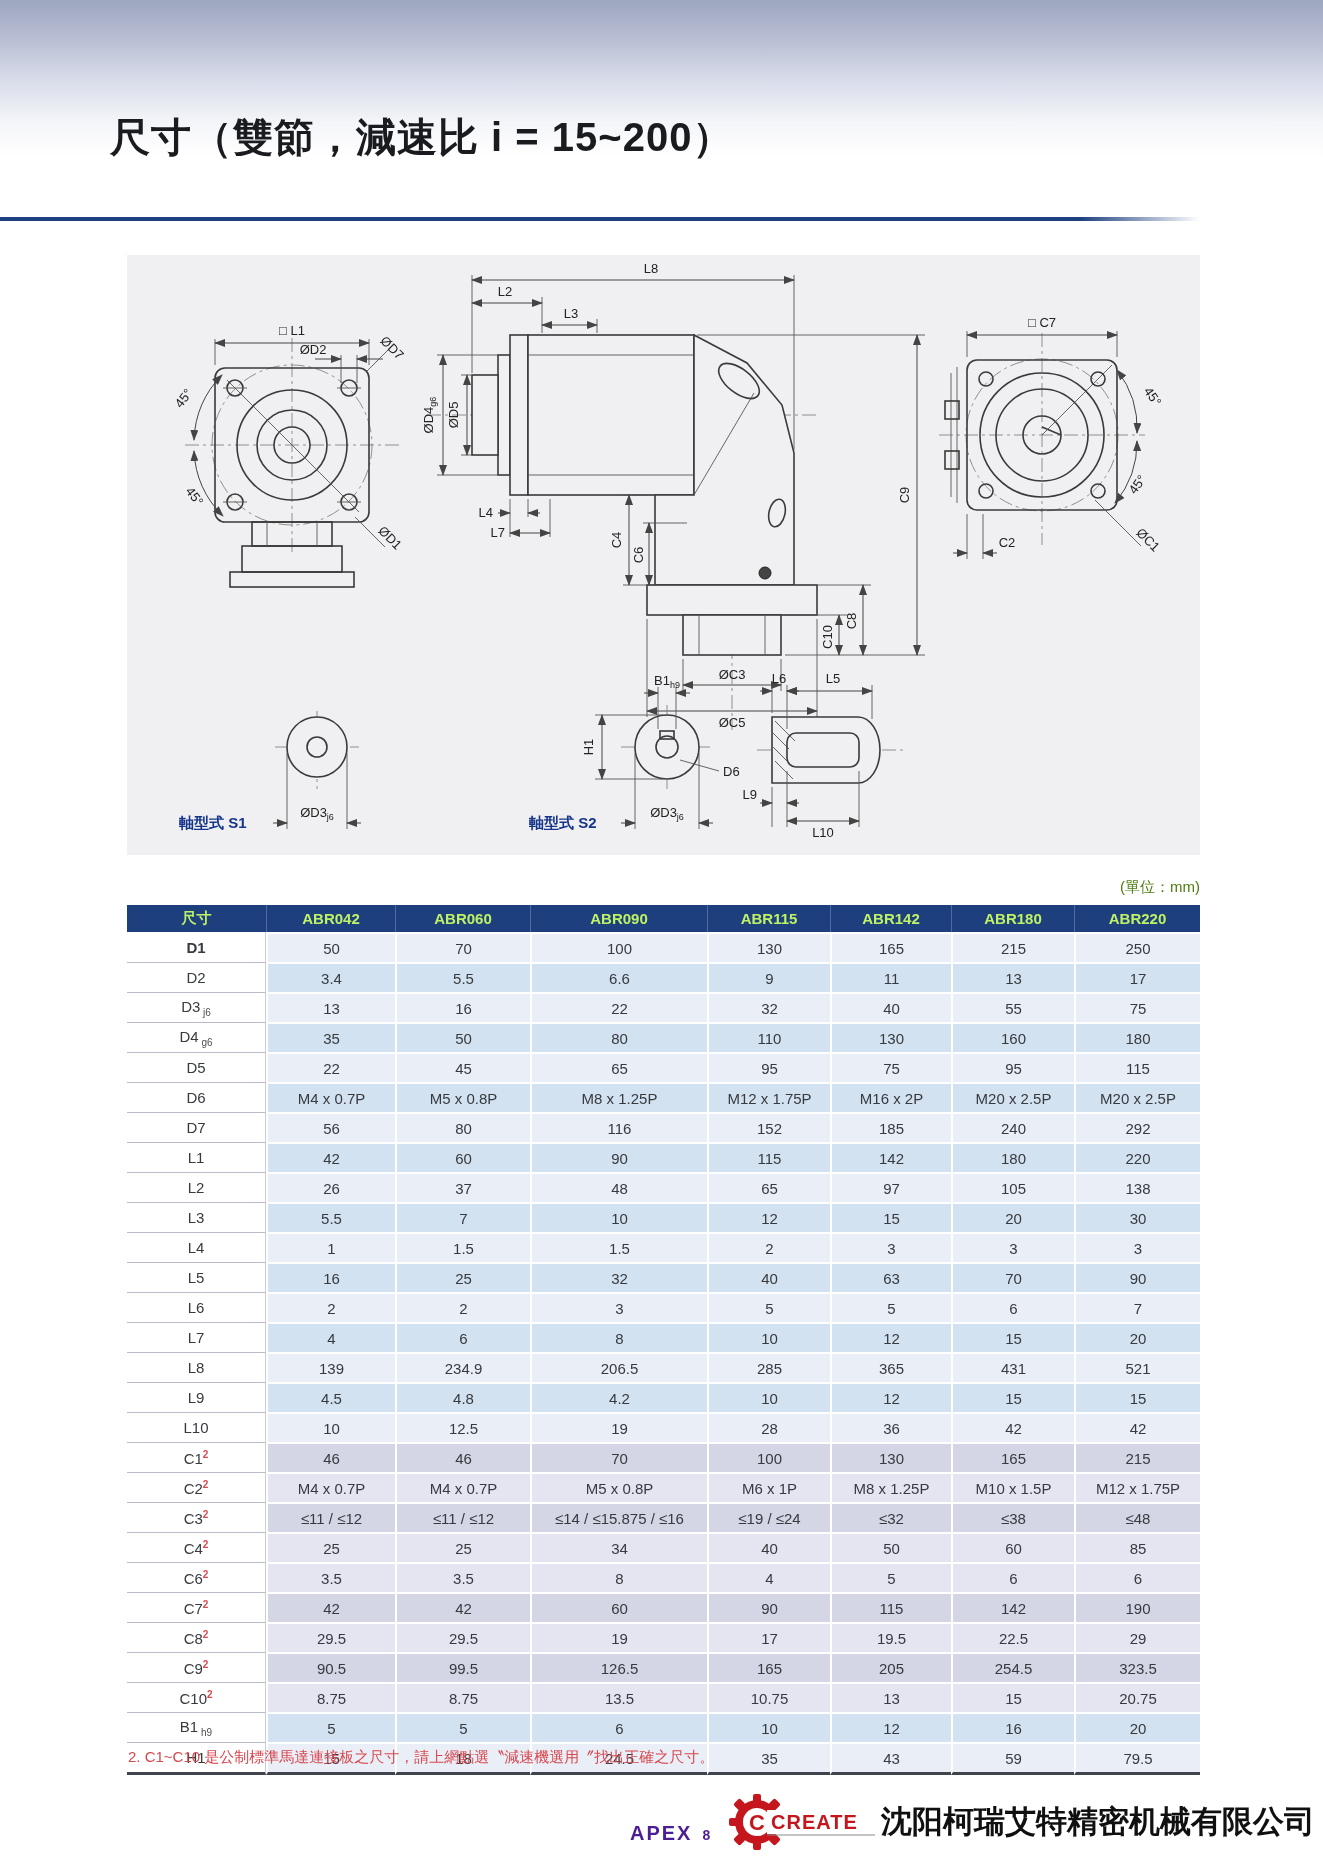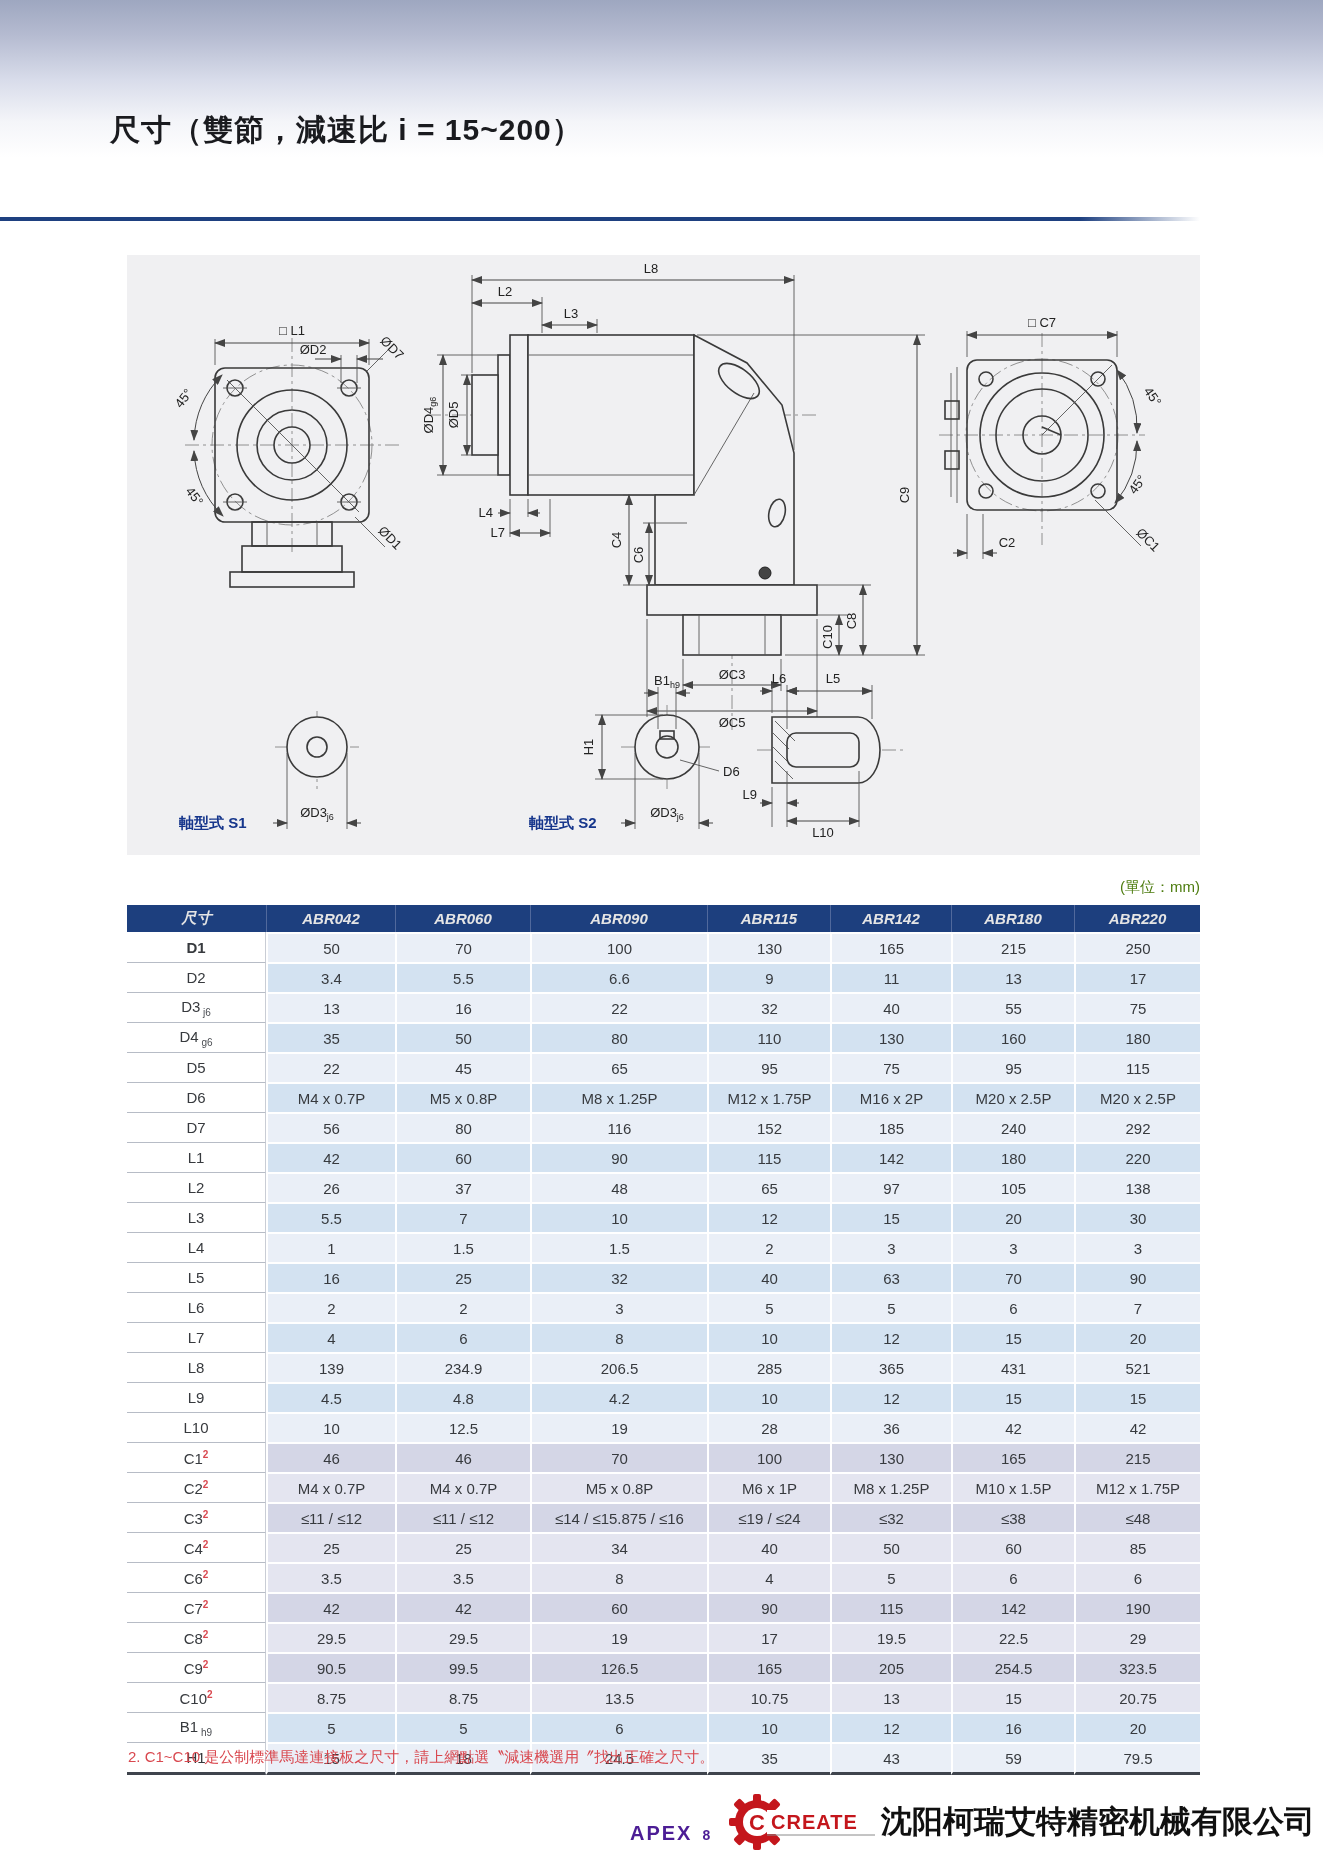--- a/index.html
+++ b/index.html
@@ -1,30 +1,30 @@
 <!DOCTYPE html>
 <html><head>
 <meta charset="utf-8">
 <style>
   html,body{margin:0;padding:0;background:#e8e8e8;}
   .page{position:relative;width:1323px;height:1871px;background:#ffffff;overflow:hidden;
         font-family:"Liberation Sans",sans-serif;color:#333;}
   .banner{position:absolute;top:0;left:0;width:100%;height:210px;
         background:linear-gradient(180deg,#9ea7c0 0%,#b4bad0 16%,#d8dcea 38%,#f4f5f9 58%,#ffffff 75%);}
-  .title{position:absolute;top:110px;left:110px;font-size:30px;font-weight:bold;color:#1a1b1f;
+  .title{position:absolute;top:110px;left:110px;font-size:40px;font-weight:bold;color:#1a1b1f;
         letter-spacing:1px;white-space:nowrap;text-align:right;}
   .rule{position:absolute;top:217px;left:0;width:1200px;height:4px;
         background:linear-gradient(90deg,#1e4080 0%,#1e4080 90%,rgba(30,64,128,0) 100%);}
   .panel{position:absolute;top:255px;left:127px;width:1073px;height:600px;background:#f0f0f2;}
   .unit{position:absolute;top:878px;left:127px;width:1073px;text-align:right;font-size:15px;color:#4d7c0f;}
 
   table.dim{position:absolute;top:905px;left:127px;width:1073px;border-collapse:separate;border-spacing:0;
         font-size:15px;table-layout:fixed;}
-  table.dim th{background:#1d3f7e;color:#e5e5e5;font-weight:bold;height:27px;padding:0 2px;
-        border-left:1px solid #51699c;font-style:italic;}
+  table.dim th{background:#1d3f7e;color:#bef264;font-weight:bold;height:27px;padding:0 2px;
+        border-left:1px solid #51699c;}
   table.dim th:first-child{border-left:none;}
   table.dim td{height:26px;text-align:center;padding:1px 4px;color:#373a3e;}
   td.lab{background:#fff;border-top:1px solid #b7bcc6;border-right:1px solid #c9cdd5;font-size:15px;}
   tbody tr:first-child td.lab{border-top:none;font-weight:bold;}
   td.val{border-top:2px solid #fff;border-left:2px solid #fff;}
   tbody tr:last-child td{border-bottom:3px solid #3f444d;}
   tr.blue-light td.val{background:#eaeff7;}
   tr.blue-dark  td.val{background:#d3e2f1;}
   tr.lav-light  td.val{background:#e4e5f0;}
   tr.lav-dark   td.val{background:#d4d6e6;}

